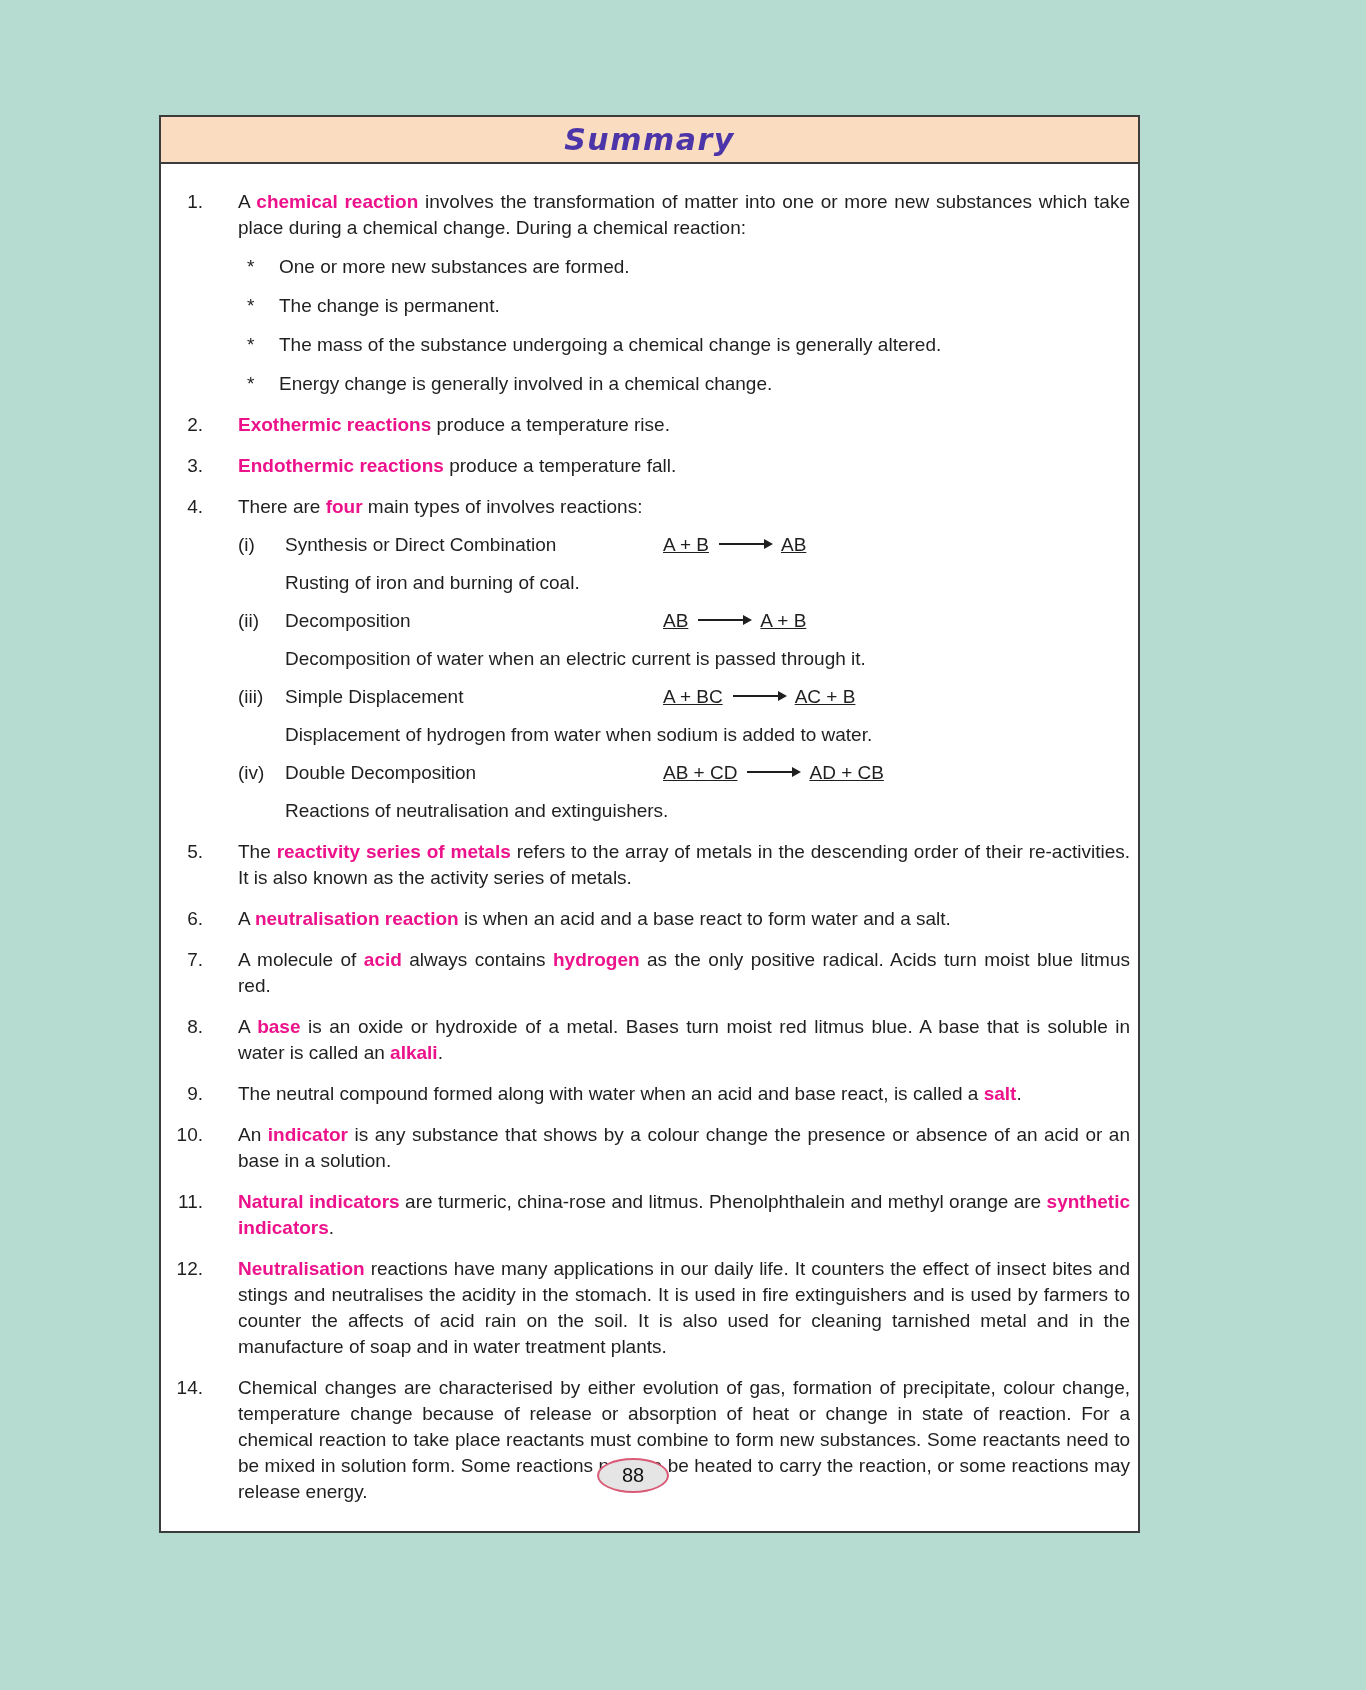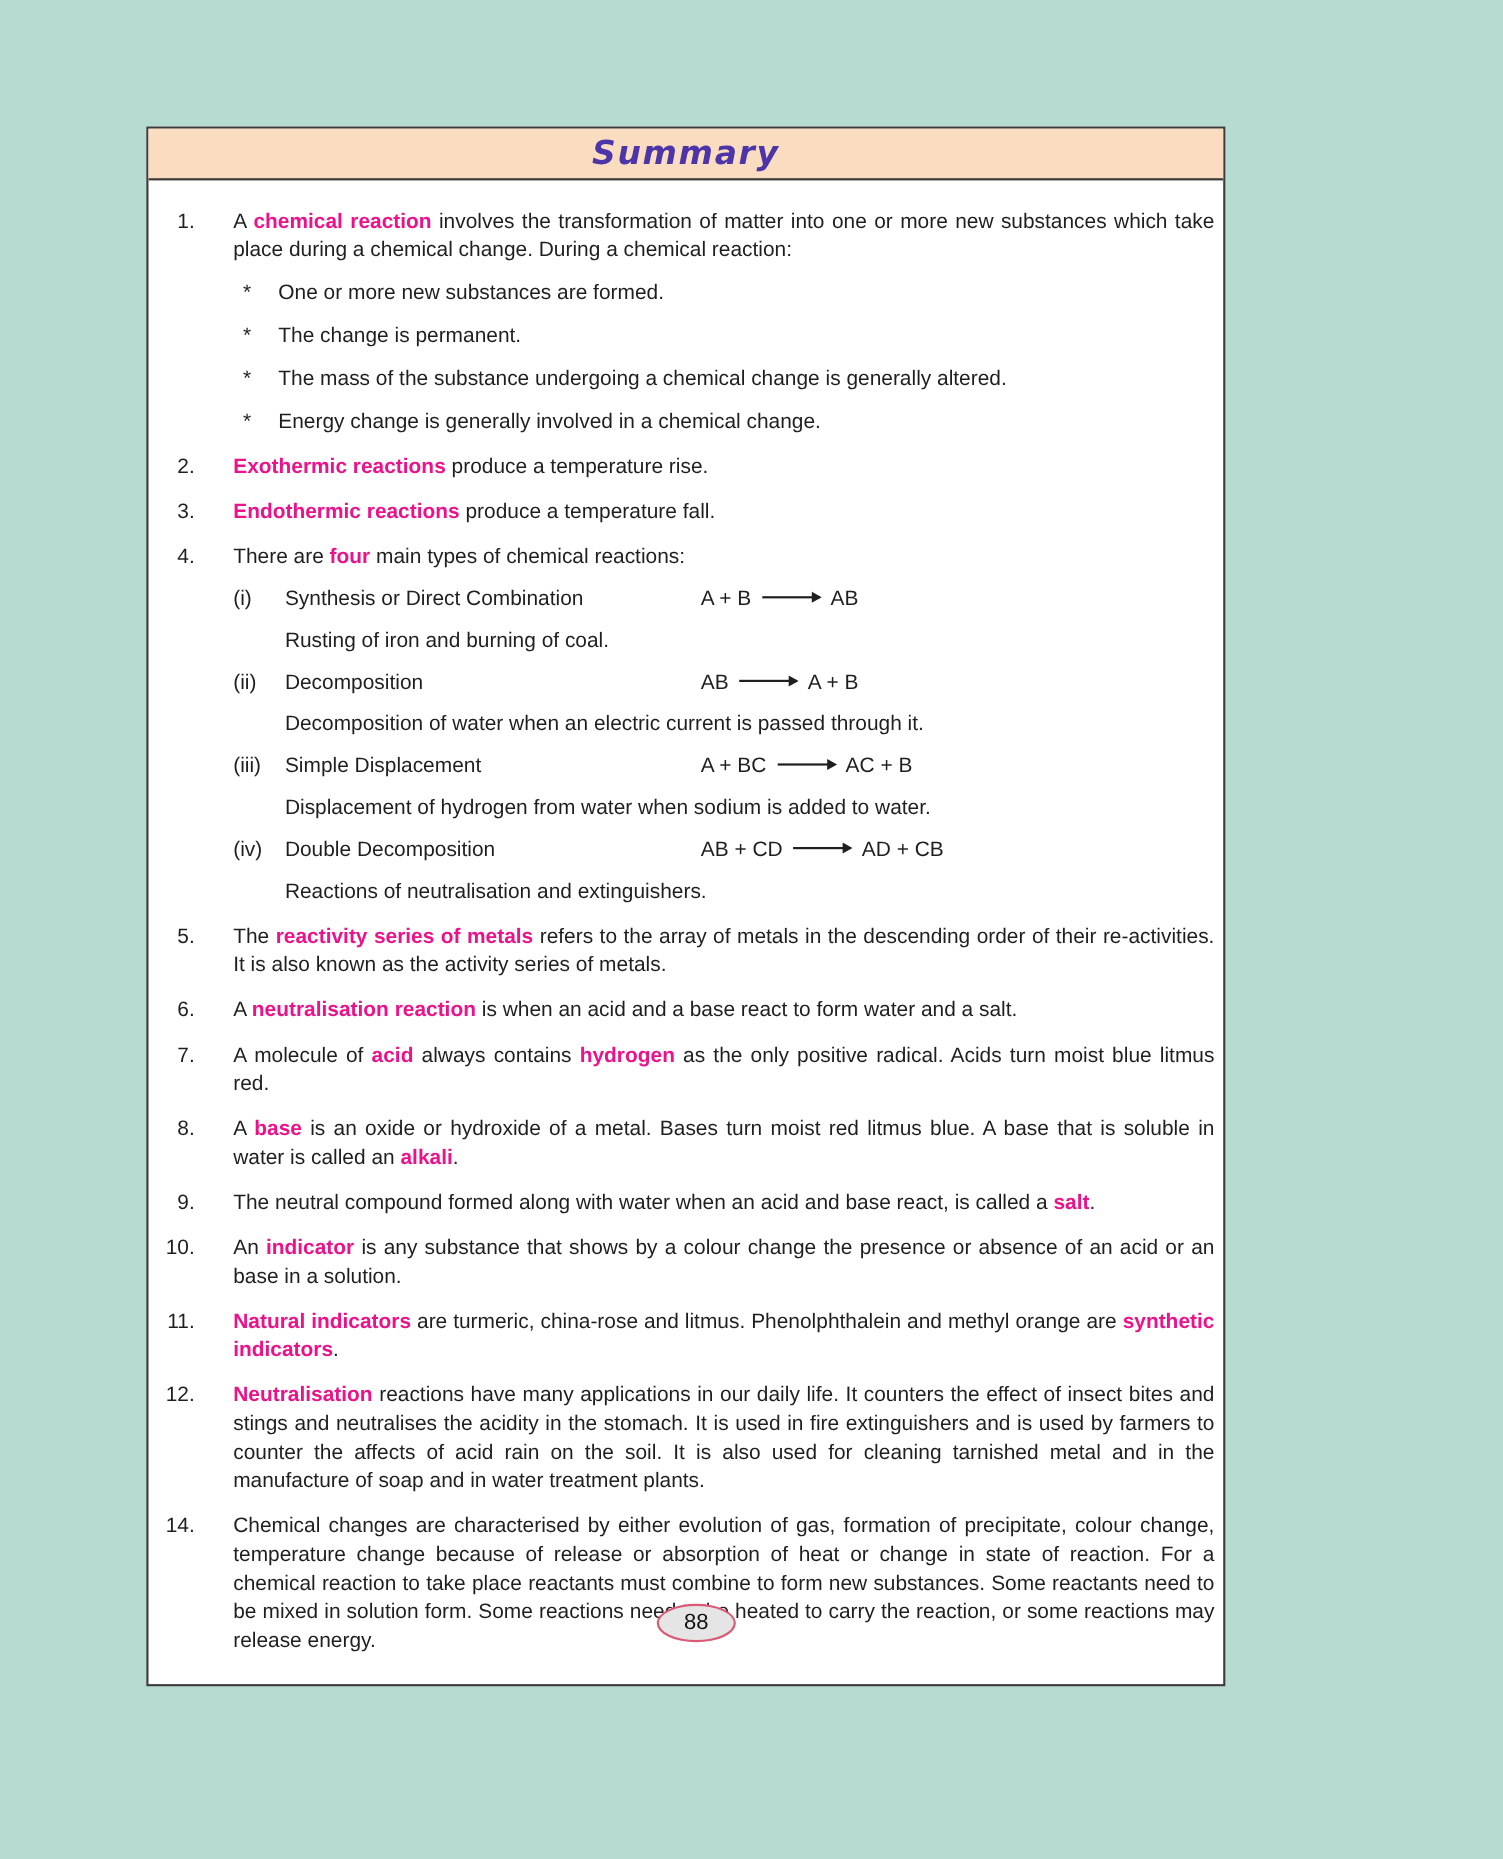--- a/index.html
+++ b/index.html
@@ -4,21 +4,21 @@
 <style>
   * { margin:0; padding:0; box-sizing:border-box; }
   html,body { background:#b6dbd0; }
   body { width:1366px; height:1690px; }
   .page {
     position:relative; width:1366px; height:1690px;
     background:var(--page-bg,#b6dbd0);
     font-family:"Liberation Sans", sans-serif;
   }
   .summary-box {
-    position:absolute; left:133px; top:115px; width:981px;
+    position:absolute; left:159px; top:115px; width:981px;
     background:var(--box-bg,#ffffff);
     border:2px solid var(--border-color,#3c3c3c);
   }
   .summary-header {
     background:var(--header-bg,#fadcc0);
     border-bottom:2px solid var(--border-color,#3c3c3c);
     height:47px; display:flex; align-items:center; justify-content:center;
   }
   .summary-title {
     font-size:30px; font-weight:bold; font-style:italic;
@@ -32,21 +32,21 @@
   .item { display:flex; margin-top:15px; }
   .num { width:47px; flex:none; text-align:right; padding-right:7px; }
   .body { flex:1; min-width:0;margin-left:28px; }
   .para { text-align:justify; }
   .hl { color:var(--highlight,#ec128b); font-weight:bold; }
   .bullet { display:flex; margin-top:13px; }
   .b-star { width:41px; flex:none; padding-left:9px; }
   .reaction { display:flex; margin-top:12px; align-items:baseline; }
   .r-label { width:47px; flex:none; }
   .r-name { width:378px; flex:none; }
-  .r-eq { white-space:nowrap; }
+  .r-eq { white-space:nowrap;text-decoration:underline; }
   .r-note { margin-left:47px; margin-top:12px; }
   .arrow {
     display:inline-block; position:relative; width:52px; height:2px;
     background:var(--text-color,#1f1f1f); vertical-align:middle; margin:0 10px 3px 10px;
   }
   .arrow::after {
     content:''; position:absolute; right:-2px; top:-4px;
     border-left:9px solid var(--text-color,#1f1f1f);
     border-top:5px solid transparent; border-bottom:5px solid transparent;
   }
@@ -96,21 +96,21 @@
         </div>
         <div class="item">
           <div class="num">3.</div>
           <div class="body">
             <div class="para"><span class="hl">Endothermic reactions</span><span> produce a temperature fall.</span></div>
           </div>
         </div>
         <div class="item">
           <div class="num">4.</div>
           <div class="body">
-            <div class="para"><span>There are </span><span class="hl">four</span><span> main types of chemical reactions:</span></div>
+            <div class="para"><span>There are </span><span class="hl">four</span><span> main types of involves reactions:</span></div>
             <div class="reaction">
               <span class="r-label">(i)</span>
               <span class="r-name">Synthesis or Direct Combination</span>
               <span class="r-eq"><span>A + B</span><span class="arrow"></span><span>AB</span></span>
             </div>
             <div class="r-note">Rusting of iron and burning of coal.</div>
             <div class="reaction">
               <span class="r-label">(ii)</span>
               <span class="r-name">Decomposition</span>
               <span class="r-eq"><span>AB</span><span class="arrow"></span><span>A + B</span></span>

